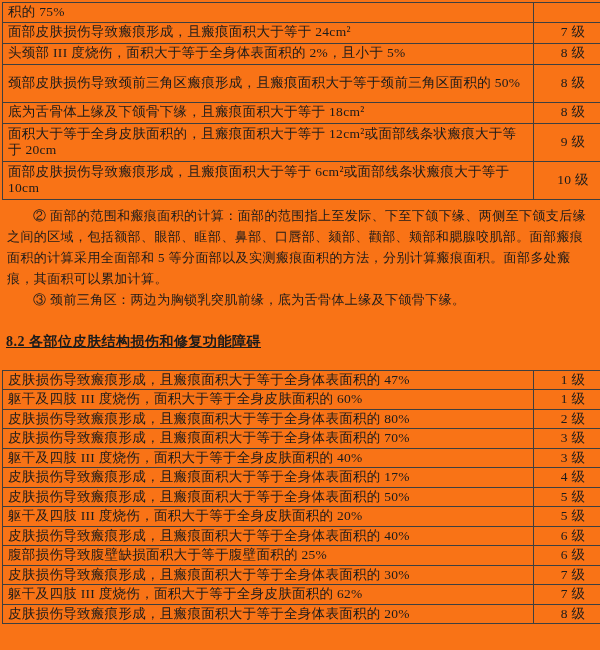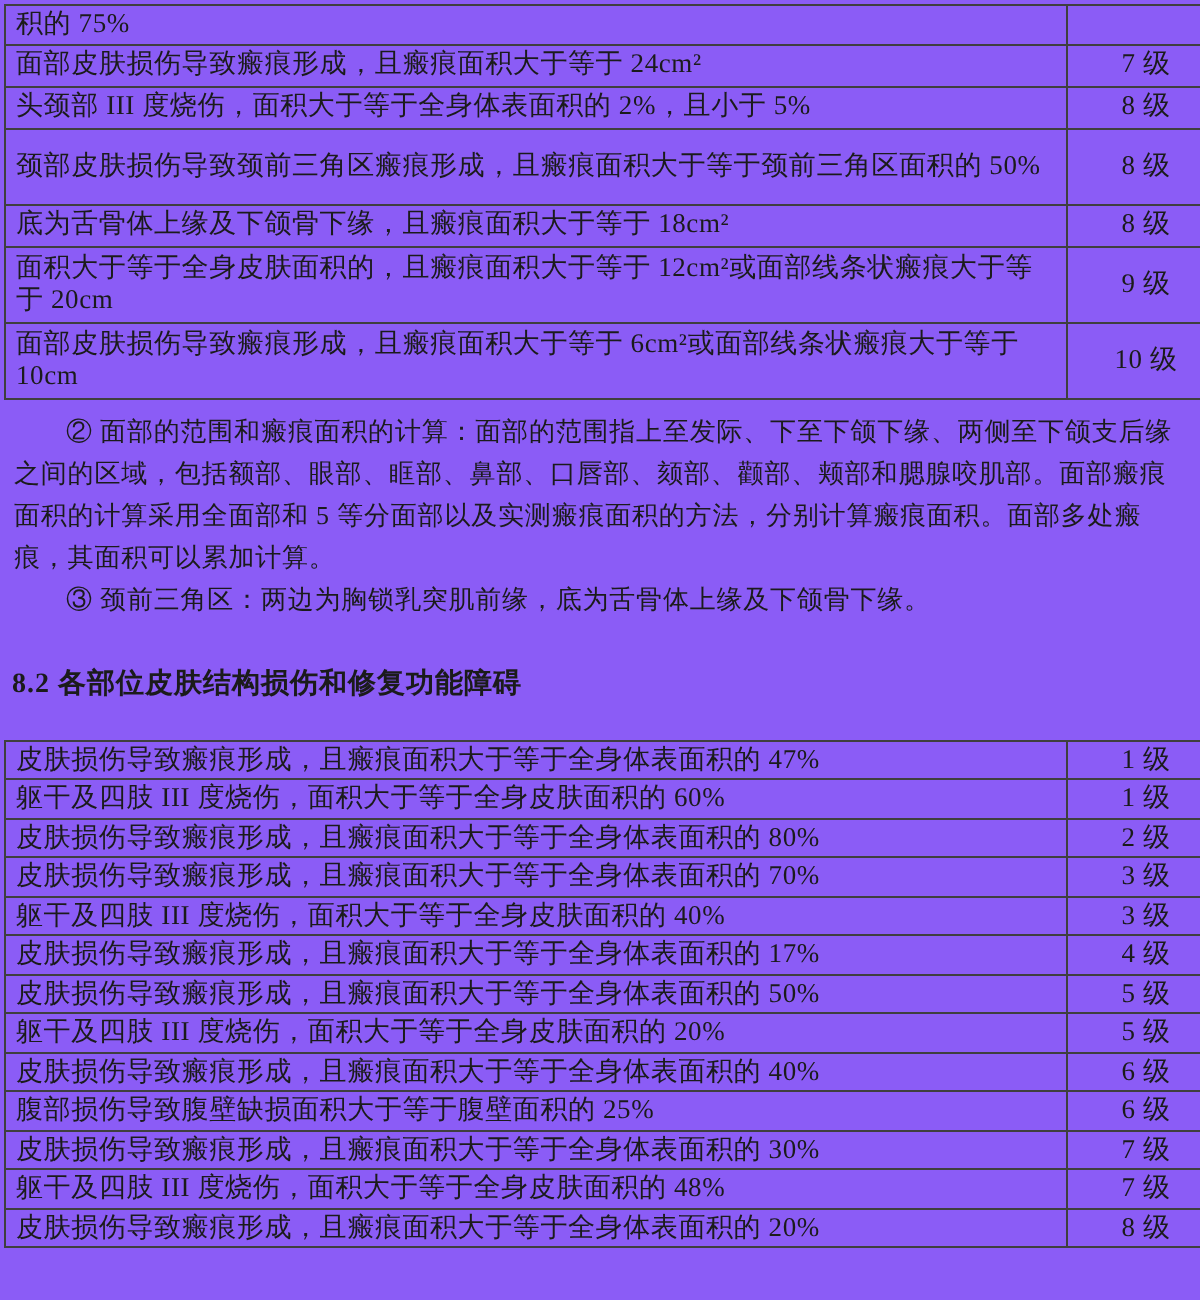--- a/index.html
+++ b/index.html
@@ -4,21 +4,21 @@
 <style>
   html, body {
     margin: 0;
     padding: 0;
     background: #ffffff;
   }
   .page {
     position: relative;
     width: 600px;
     height: 650px;
-    background: #8b5cf6;
+    background: #f97316;
     color: #1b1b1b;
     font-family: "Liberation Serif", "DejaVu Serif", serif;
     overflow: hidden;
   }
   table.grid {
     border-collapse: collapse;
     table-layout: fixed;
     width: 595px;
     margin-left: 2px;
   }
@@ -48,20 +48,21 @@
     line-height: 21px;
     letter-spacing: 0.4px;
   }
   .notes p { margin: 0; }
   .notes p.indent { text-indent: 2em; }
   .section-heading {
     margin: 23px 0 0 6px;
     font-size: 14px;
     font-weight: bold;
     letter-spacing: 0.5px;
+    text-decoration: underline;
   }
   #table2 { margin-top: 19px; }
   #table2 td { height: 16px; }
 </style>
 </head>
 <body>
 
 <div class="page">
 
   <table class="grid" id="table1">
@@ -144,21 +145,21 @@
     </tr>
     <tr>
       <td class="c-desc">腹部损伤导致腹壁缺损面积大于等于腹壁面积的 25%</td>
       <td class="c-grade">6 级</td>
     </tr>
     <tr>
       <td class="c-desc">皮肤损伤导致瘢痕形成，且瘢痕面积大于等于全身体表面积的 30%</td>
       <td class="c-grade">7 级</td>
     </tr>
     <tr>
-      <td class="c-desc">躯干及四肢 III 度烧伤，面积大于等于全身皮肤面积的 48%</td>
+      <td class="c-desc">躯干及四肢 III 度烧伤，面积大于等于全身皮肤面积的 62%</td>
       <td class="c-grade">7 级</td>
     </tr>
     <tr>
       <td class="c-desc">皮肤损伤导致瘢痕形成，且瘢痕面积大于等于全身体表面积的 20%</td>
       <td class="c-grade">8 级</td>
     </tr>
 
   </tbody>
     </table>
 

